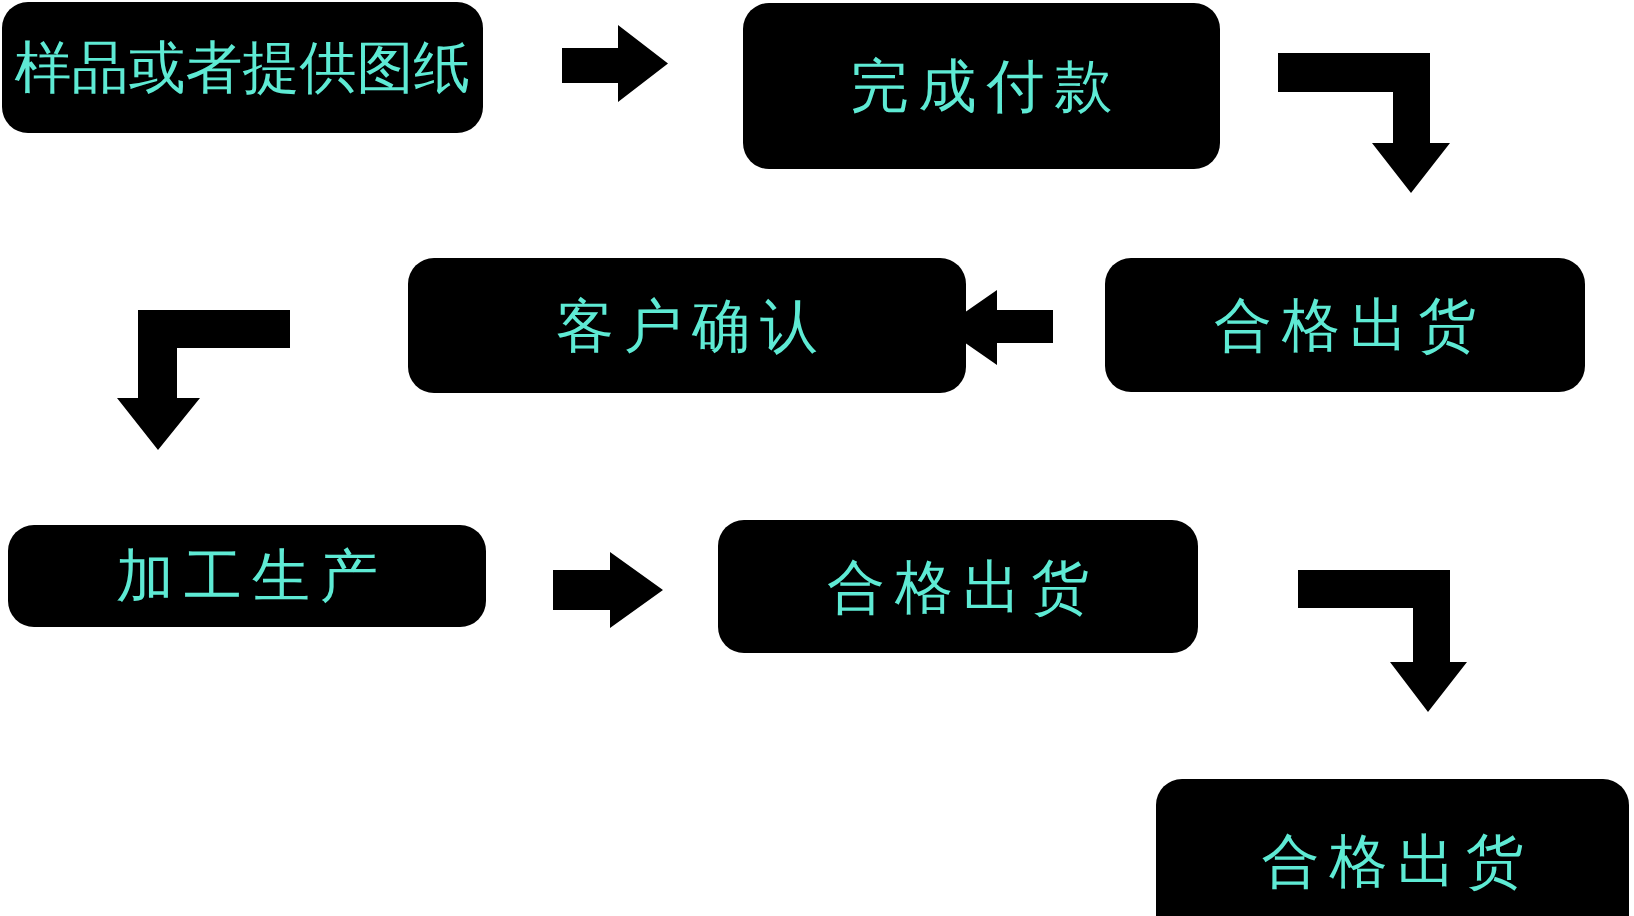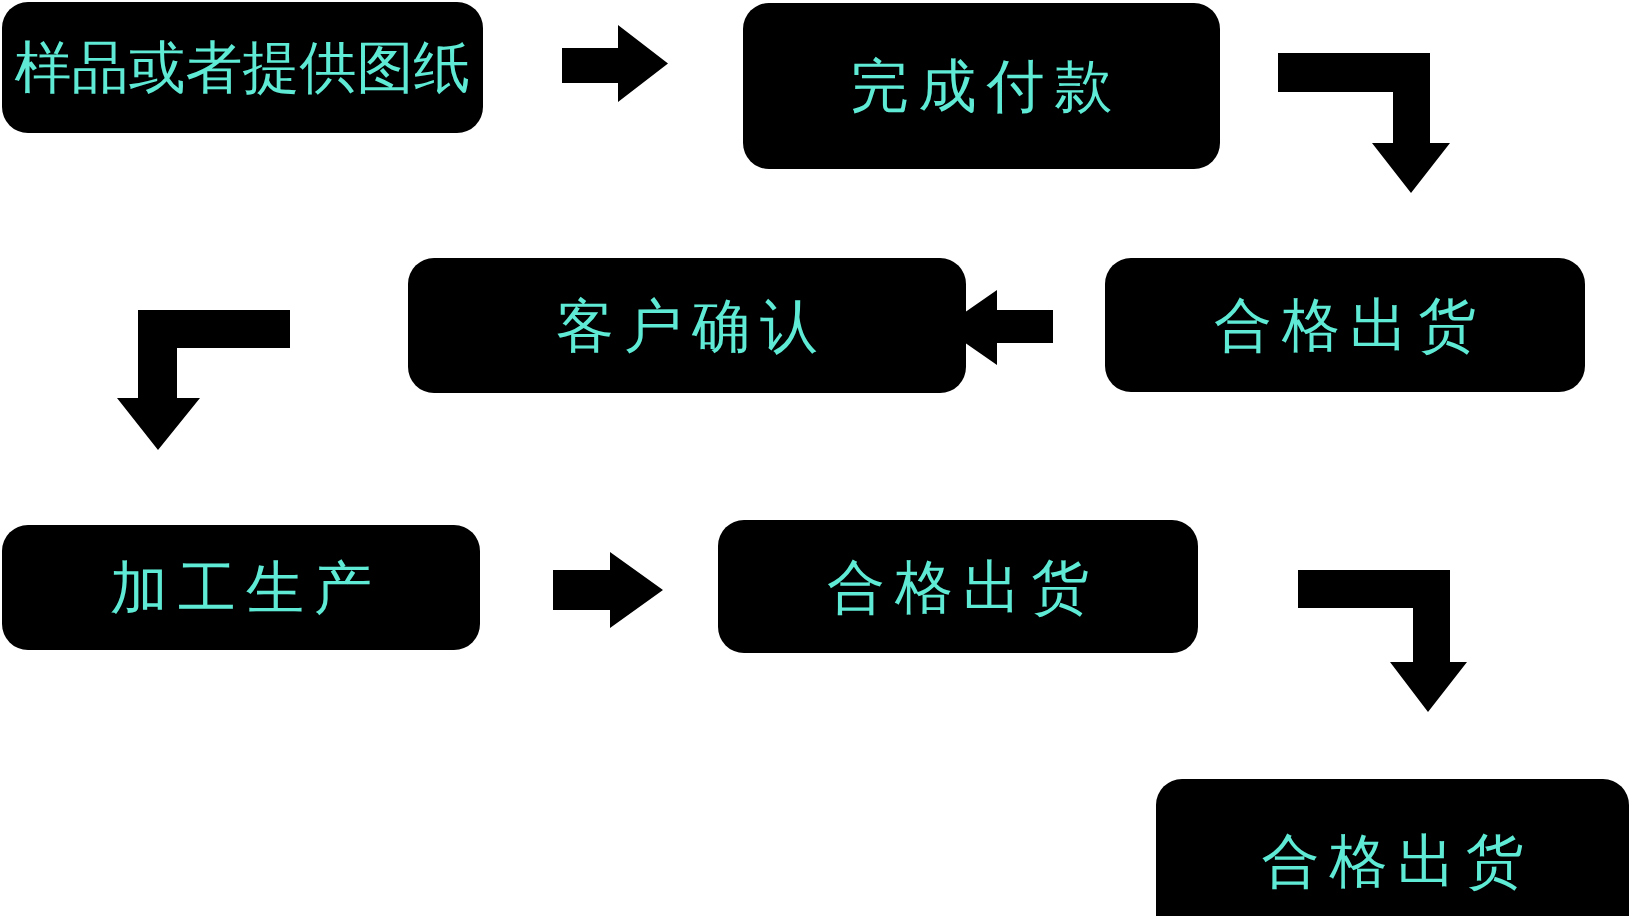--- a/index.html
+++ b/index.html
@@ -31,21 +31,21 @@
   }
   .node.wide {
     font-size: 57px;
     letter-spacing: 0;
     text-indent: 0;
   }
   #n1 { left: 2px;    top: 2px;   width: 481px; height: 131px; }
   #n2 { left: 743px;  top: 3px;   width: 477px; height: 166px; }
   #n3 { left: 1105px; top: 258px; width: 480px; height: 134px; }
   #n4 { left: 408px;  top: 258px; width: 558px; height: 135px; }
-  #n5 { left: 2px;    top: 525px; width: 478px; height: 125px; }
+  #n5 { left: 8px;    top: 525px; width: 478px; height: 102px; }
   #n6 { left: 718px;  top: 520px; width: 480px; height: 133px; }
   #n7 { left: 1156px; top: 779px; width: 473px; height: 164px; text-align: center; }
   .arrow { position: absolute; line-height: 0; }
   #a1 { left: 562px;  top: 25px;  }
   #a2 { left: 1278px; top: 53px;  }
   #a3 { left: 943px;  top: 290px; }
   #a4 { left: 117px;  top: 310px; }
   #a5 { left: 553px;  top: 552px; }
   #a6 { left: 1298px; top: 570px; }
 </style>

